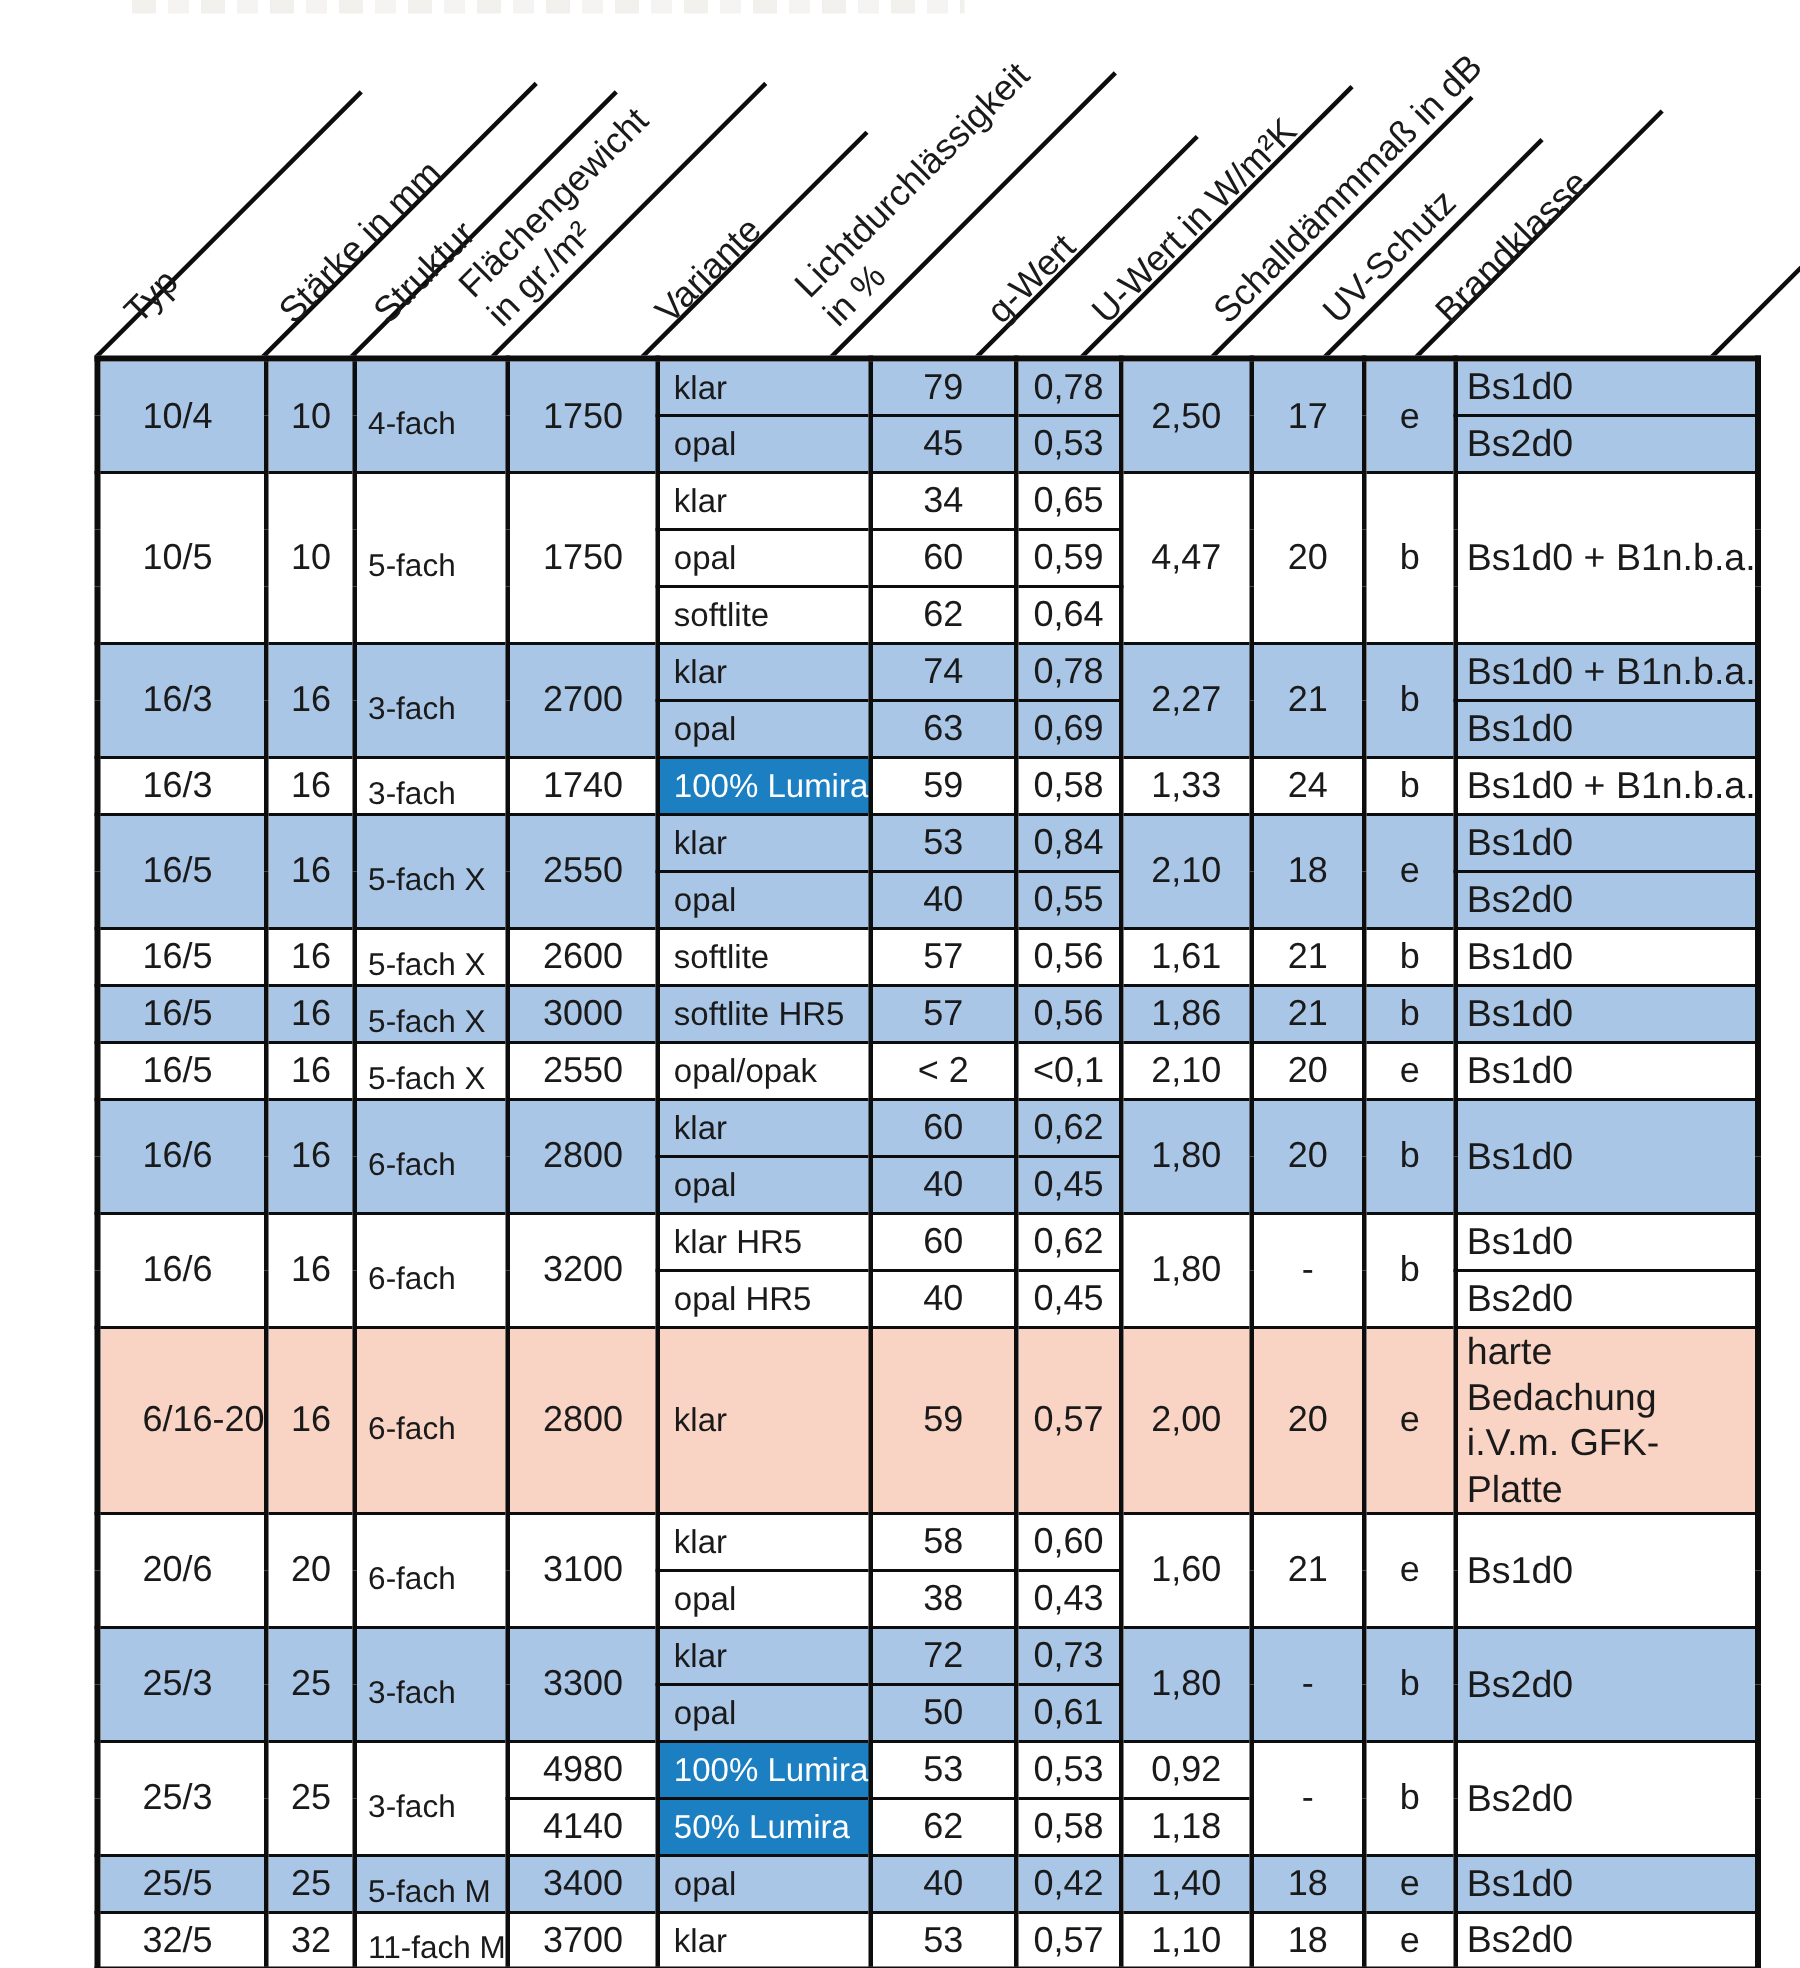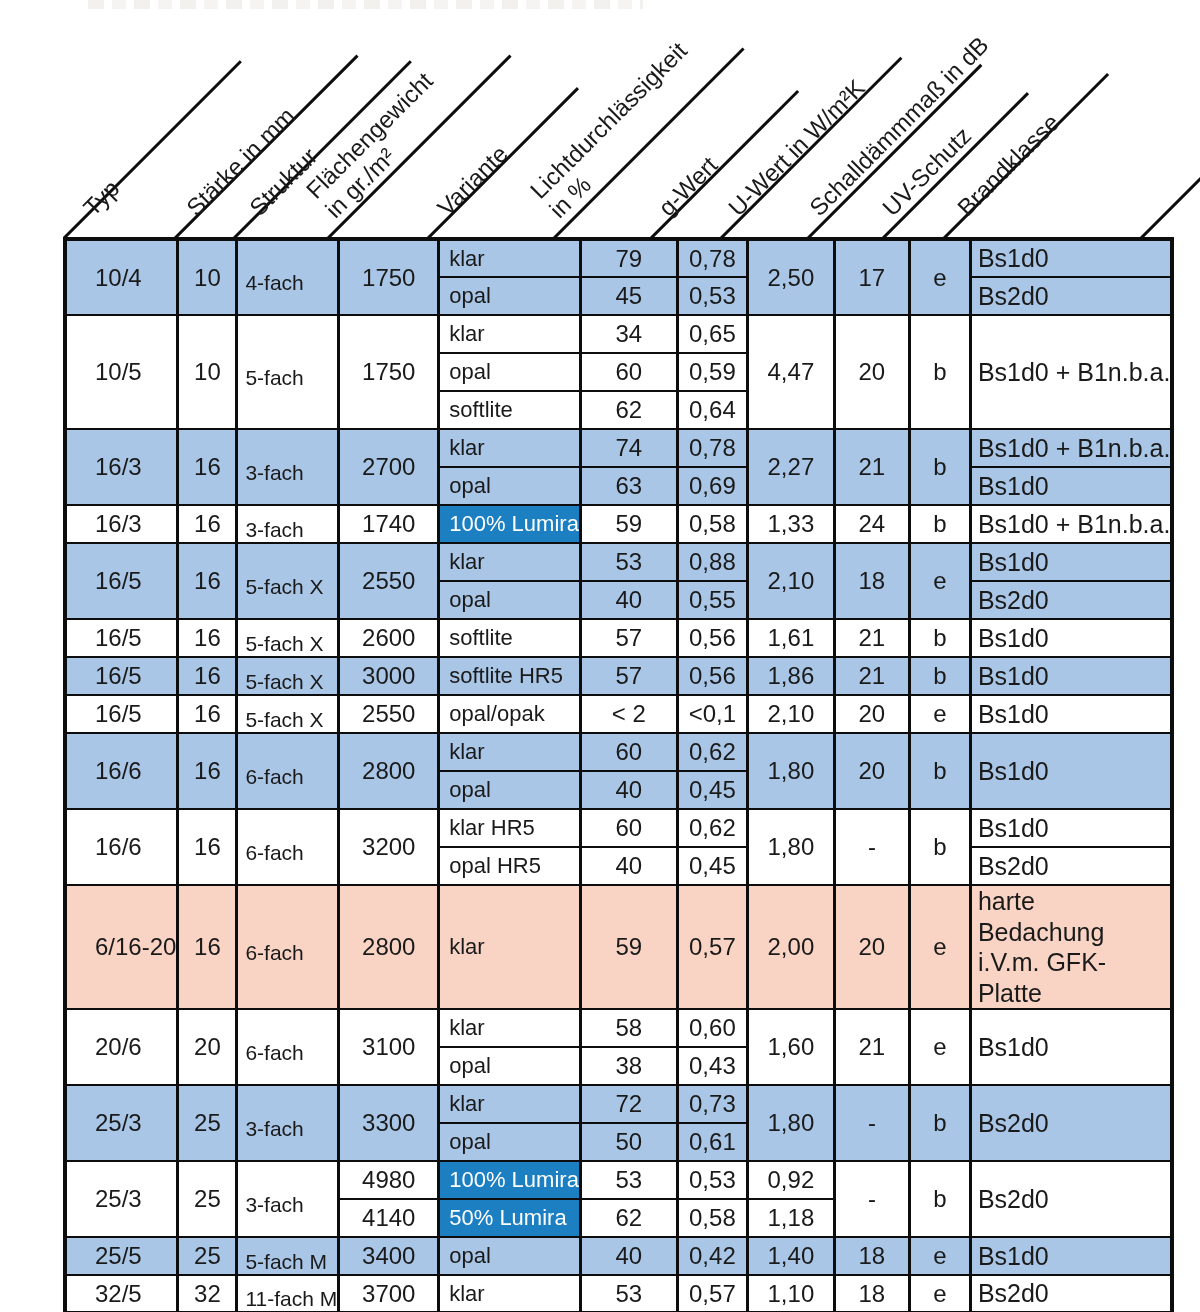--- a/index.html
+++ b/index.html
@@ -315,21 +315,21 @@
           <td class="ac blue bt4 bb4" rowspan="2">
             <span class="ct">2550</span>
           </td>
           <td class="al c-variante blue bt4">
             <span class="ct">klar</span>
           </td>
           <td class="ac blue bt4">
             <span class="ct">53</span>
           </td>
           <td class="ac blue bt4">
-            <span class="ct">0,88</span>
+            <span class="ct">0,84</span>
           </td>
           <td class="ac blue bt4 bb4" rowspan="2">
             <span class="ct">2,10</span>
           </td>
           <td class="ac blue bt4 bb4" rowspan="2">
             <span class="ct">18</span>
           </td>
           <td class="ac blue bt4 bb4" rowspan="2">
             <span class="ct">e</span>
           </td>

